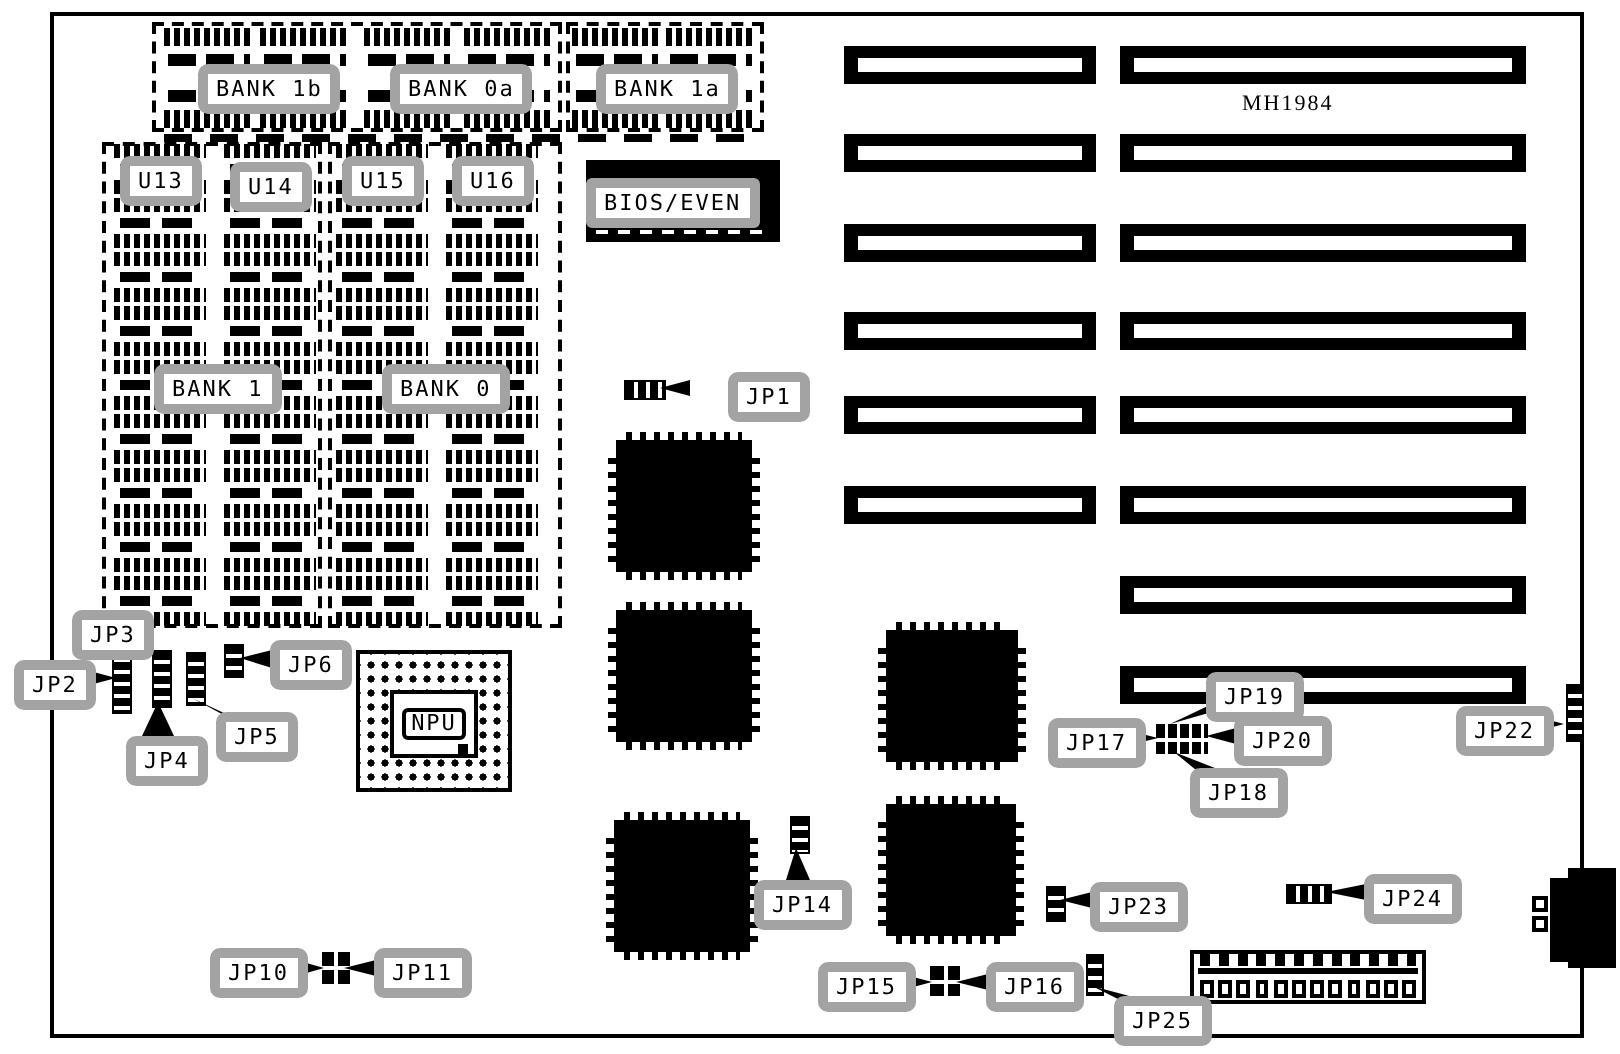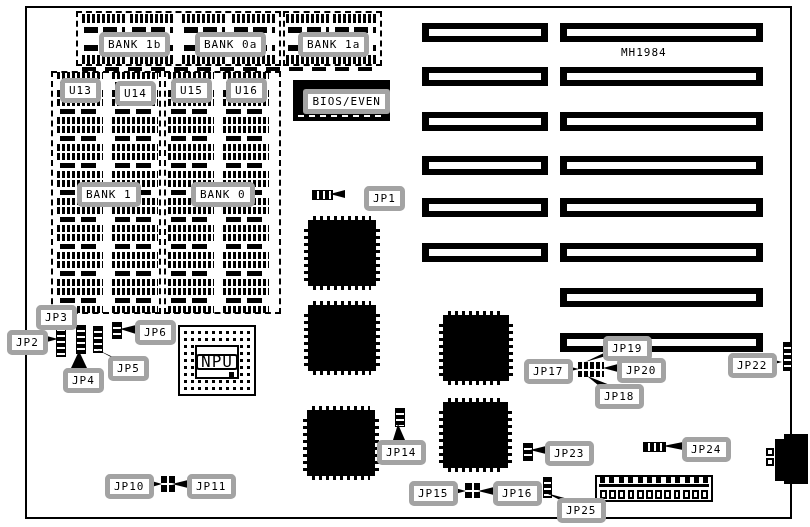--- a/index.html
+++ b/index.html
@@ -2,21 +2,21 @@
 <html><head>
 <meta charset="utf-8">
 <style>
   html,body{margin:0;padding:0;background:#fff;}
   #canvas{position:relative;width:810px;height:527px;background:#fff;overflow:hidden;
           font-family:"DejaVu Sans Mono","Liberation Mono",monospace;color:#000;}
   .board-border{position:absolute;left:25px;top:6px;width:763px;height:509px;border:2px solid #000;}
   
   .lbl{position:absolute;background:#fff;border:5px solid #a3a3a3;border-radius:5px;
        font-size:11px;line-height:13px;padding:1px 4px;white-space:nowrap;z-index:6;letter-spacing:1px;}
-  .plain{position:absolute;font-size:11px;letter-spacing:1px;z-index:6;}
+  .plain{position:absolute;font-size:11px;letter-spacing:1px;z-index:6;font-family:Liberation Serif, serif;}
   
   .dashed-box{position:absolute;border:2px dashed #000;z-index:1;}
   .hdash{position:absolute;height:4px;z-index:1;
          background:repeating-linear-gradient(90deg,#000 0 14px,transparent 14px 23px);}
   
   .simm{position:absolute;top:14px;width:45px;height:50px;z-index:2;background-color:#fff;
     background-image:
       repeating-linear-gradient(90deg,#000 0 3px,transparent 3px 5px),
       repeating-linear-gradient(90deg,#000 0 3px,transparent 3px 5px),
       repeating-linear-gradient(90deg,#000 0 14px,transparent 14px 19px),
@@ -41,21 +41,21 @@
   .bios .lbl{position:static;display:inline-block;margin:0;border-radius:3px;}
   
   .qfp{position:absolute;background:#000;z-index:2;}
   .qfp .pt,.qfp .pb{position:absolute;left:5px;right:5px;height:4px;
       background:repeating-linear-gradient(90deg,#000 0 3px,transparent 3px 7px);}
   .qfp .pt{top:-4px;} .qfp .pb{bottom:-4px;}
   .qfp .pl,.qfp .pr{position:absolute;top:5px;bottom:5px;width:4px;
       background:repeating-linear-gradient(0deg,#000 0 3px,transparent 3px 7px);}
   .qfp .pl{left:-4px;} .qfp .pr{right:-4px;}
   .chip-tag{position:absolute;background:#fff;border:2px solid #000;border-radius:3px;
-      font-size:16px;line-height:12px;padding:0 3px;letter-spacing:1px;}
+      font-size:11px;line-height:12px;padding:0 3px;letter-spacing:1px;}
   .cpu-dot{position:absolute;width:6px;height:6px;border-radius:50%;background:#fff;}
   
   .npu{position:absolute;left:178px;top:325px;width:74px;height:67px;border:2px solid #000;z-index:2;
       background-color:#fff;background-image:radial-gradient(#000 1.7px,transparent 1.9px);
       background-size:7px 7px;background-position:2px 2px;}
   .npu-inner{position:absolute;left:15px;top:18px;width:40px;height:30px;background:#fff;
       border:2px solid #000;display:flex;align-items:center;justify-content:center;}
   .npu-dot{position:absolute;width:5px;height:5px;background:#000;right:4px;bottom:3px;}
   
   .slot{position:absolute;height:19px;background:#000;z-index:2;}
@@ -153,21 +153,21 @@
       <div class="dip-socket"></div>
       <div class="dip-socket"></div>
     </div>
   <div class="lbl" style="left:60px;top:78px;">U13</div>
   <div class="lbl" style="left:115px;top:81px;">U14</div>
   <div class="lbl" style="left:171px;top:78px;">U15</div>
   <div class="lbl" style="left:226px;top:78px;">U16</div>
   <div class="lbl" style="left:77px;top:182px;">BANK 1</div>
   <div class="lbl" style="left:191px;top:182px;">BANK 0</div>
 
-  <div class="bios" style="left:293px;top:80px;width:97px;height:41px;text-align:right;padding-top:9px;box-sizing:border-box;">
+  <div class="bios" style="left:293px;top:80px;width:97px;height:41px;text-align:left;padding-top:9px;box-sizing:border-box;">
     <span class="lbl">BIOS/EVEN</span>
     <div class="wdash" style="bottom:4px;"></div>
   </div>
 
   <div class="slot" style="left:422px;top:23px;width:126px;"></div>
   <div class="slot" style="left:560px;top:23px;width:203px;"></div>
   <div class="slot" style="left:422px;top:67px;width:126px;"></div>
   <div class="slot" style="left:560px;top:67px;width:203px;"></div>
   <div class="slot" style="left:422px;top:112px;width:126px;"></div>
   <div class="slot" style="left:560px;top:112px;width:203px;"></div>

